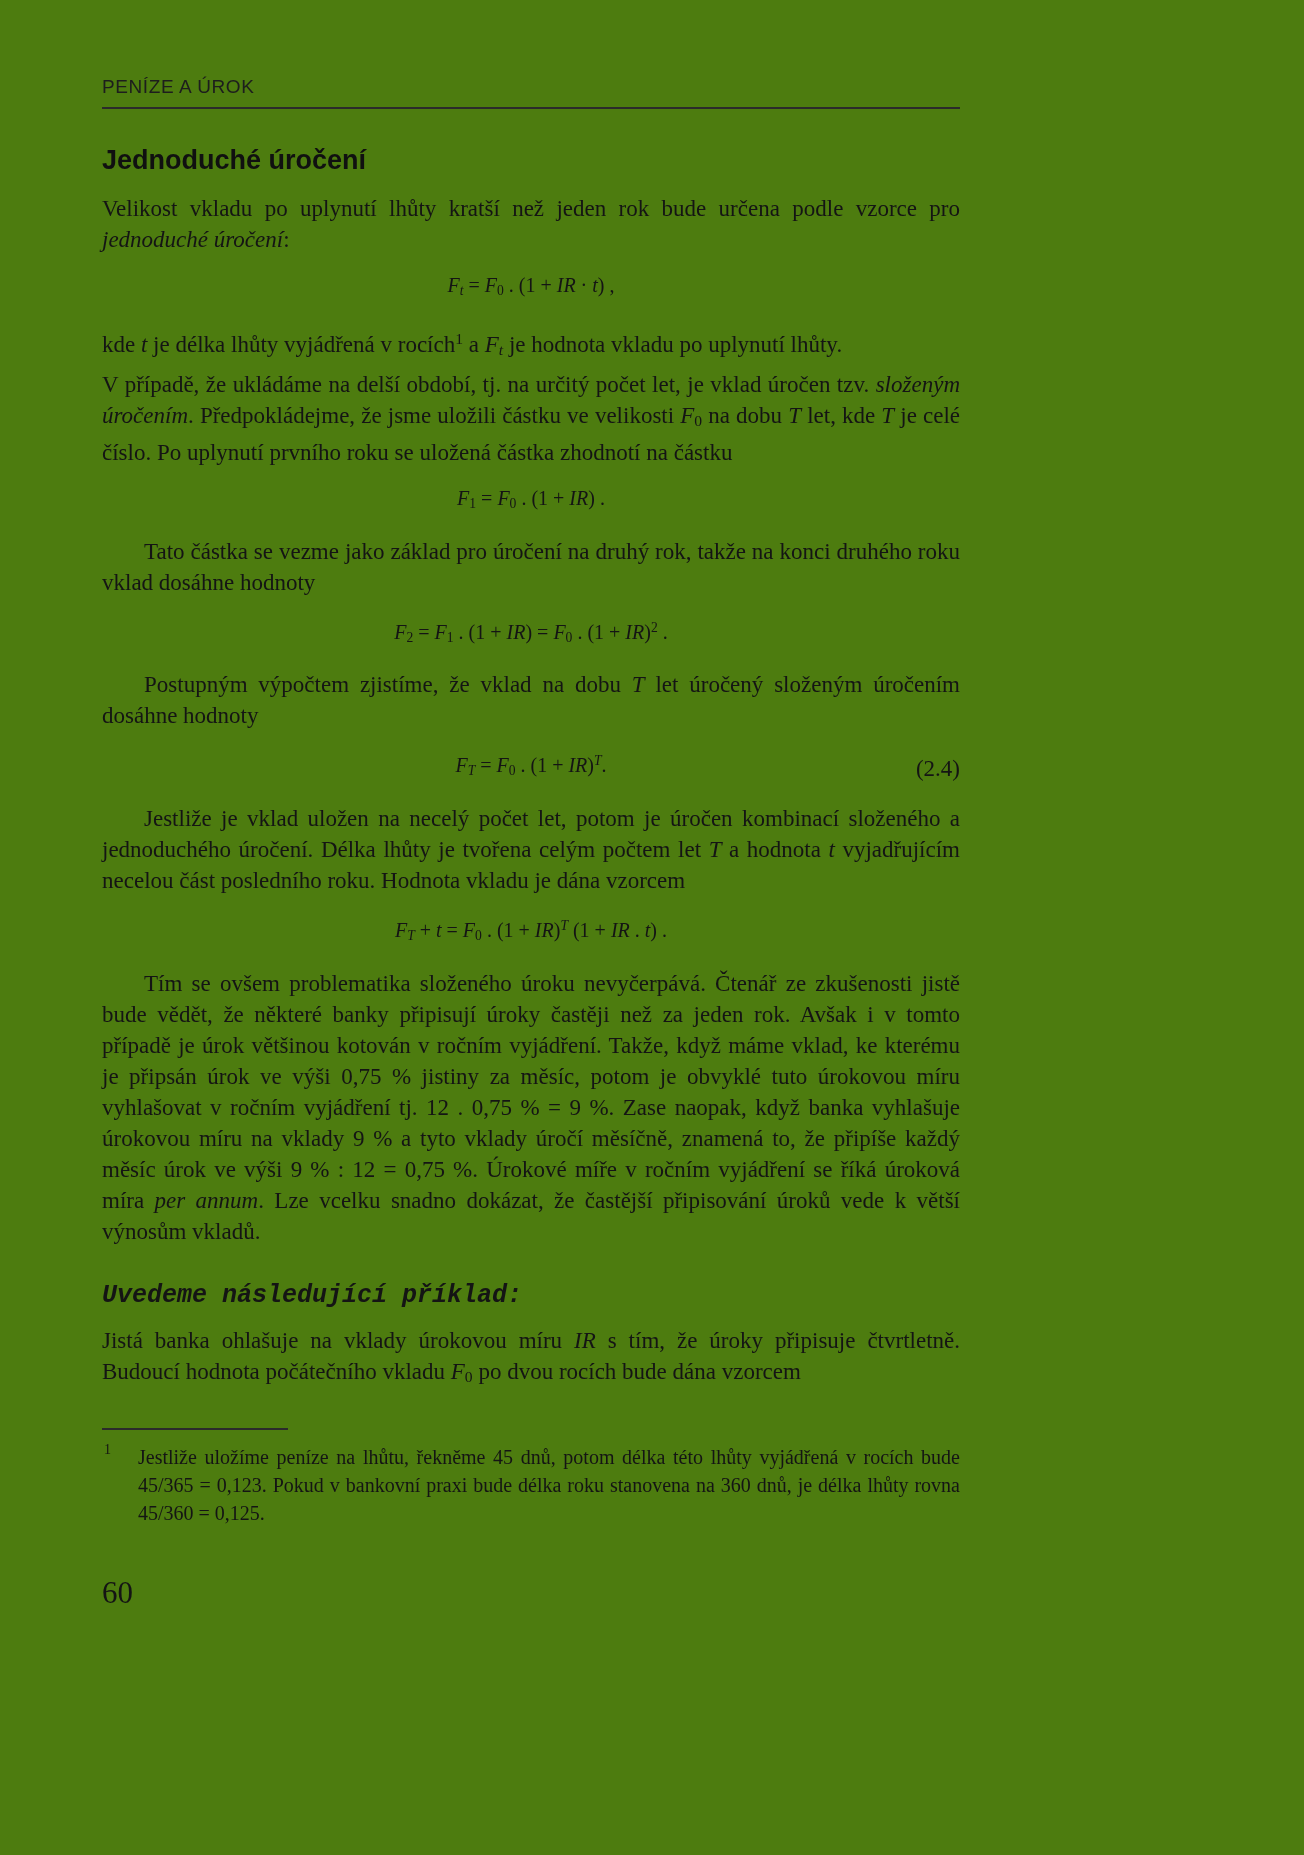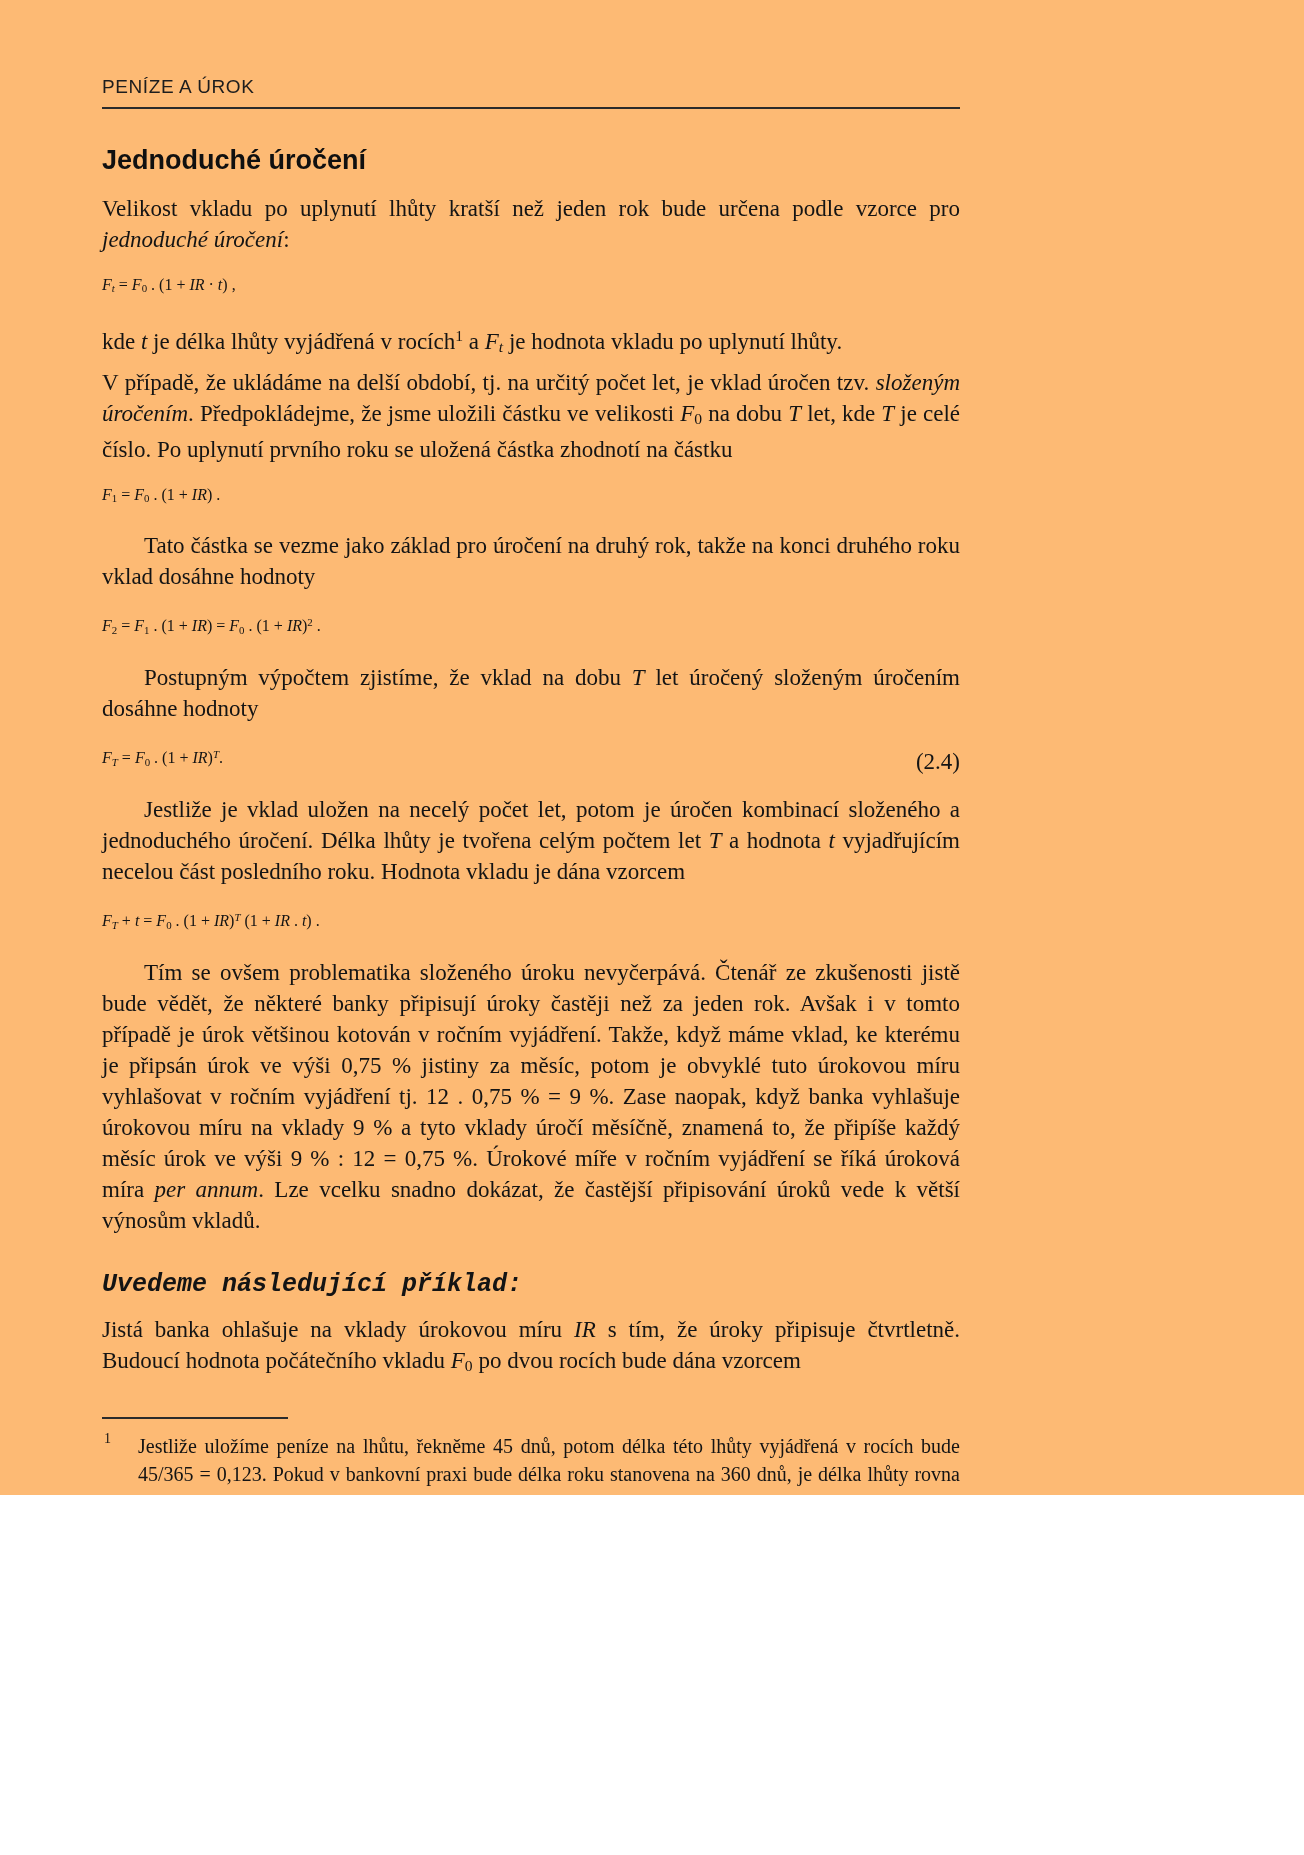--- a/index.html
+++ b/index.html
@@ -2,22 +2,22 @@
 <html><head>
 <meta charset="utf-8">
 <style>
   * { margin: 0; padding: 0; box-sizing: border-box; }
   html, body { background: #ffffff; }
   body { font-family: "Liberation Serif", serif; color: #141414; }
 
   .page {
     position: relative;
     width: 1304px;
-    height: 1495px;
-    background: #fdba74;
+    height: 1855px;
+    background: #4d7c0f;
     overflow: hidden;
   }
 
   .content {
     position: absolute;
     left: 102px;
     top: 76px;
     width: 858px;
   }
 
@@ -50,22 +50,23 @@
 
   .para {
     font-size: 23px;
     line-height: 31px;
     text-align: justify;
     margin: 0 0 4px 0;
   }
   .para.indent { text-indent: 42px; }
 
   .formula {
-    font-size: 16px;
+    font-size: 20px;
     line-height: 30px;
+    text-align: center;
     margin: 15px 0 17px 0;
   }
 
   .eq-row { position: relative; margin: 15px 0 17px 0; }
   .eq-row .formula { margin: 0; }
   .eq-num {
     position: absolute;
     right: 0;
     top: 10px;
     font-size: 23px;
@@ -92,21 +93,21 @@
     transform: translateY(-1px);
   }
   .fn-text {
     flex: 1 1 auto;
     font-size: 20px;
     line-height: 28px;
     text-align: justify;
   }
 
   .page-number {
-    font-size: 23px;
+    font-size: 31px;
     margin-top: 48px;
   }
 </style>
 </head>
 <body>
 
 <div class="page">
   <div class="content">
 
     <div class="running-head">

